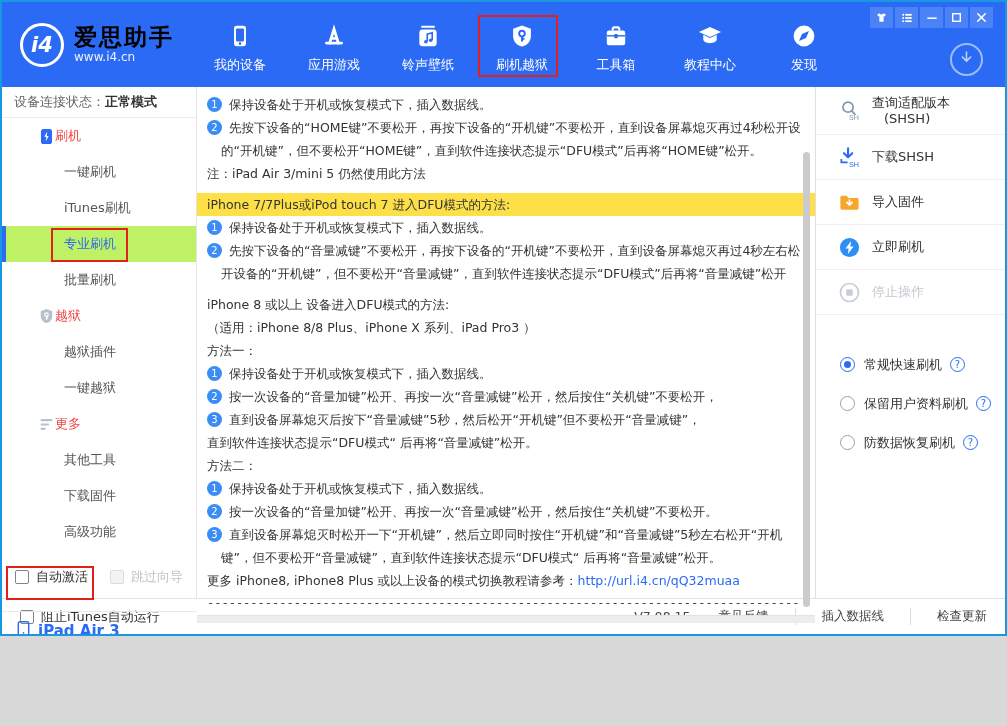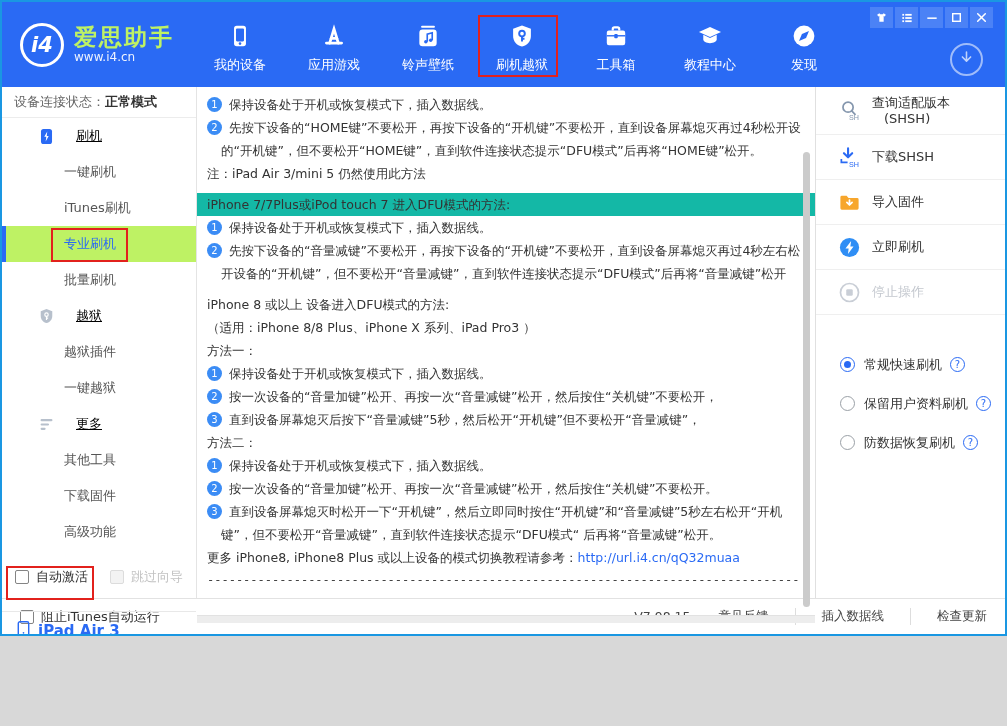--- a/index.html
+++ b/index.html
@@ -3,40 +3,40 @@
 <meta charset="utf-8">
 <style>
   html,body{margin:0;padding:0;background:#d8d8d8;font-family:"DejaVu Sans","Liberation Sans",sans-serif;}
   *{box-sizing:border-box;}
   .window{position:relative;width:1007px;height:636px;background:#fff;border:2px solid #1a97e2;display:flex;flex-direction:column;overflow:hidden;}
 
   
   .header{position:relative;height:85px;background:#2a6af4;display:flex;align-items:center;flex:0 0 auto;}
   .logo{display:flex;align-items:center;margin-left:18px;gap:10px;}
   .logo-circle{width:44px;height:44px;border:3px solid #fff;border-radius:50%;color:#fff;font-weight:bold;font-style:italic;font-size:21px;display:flex;align-items:center;justify-content:center;}
-  .logo-cn{color:#bef264;font-size:23px;font-weight:bold;letter-spacing:2px;line-height:24px;}
+  .logo-cn{color:#000000;font-size:23px;font-weight:bold;letter-spacing:2px;line-height:24px;}
   .logo-url{color:rgba(255,255,255,.92);font-size:12px;margin-top:1px;}
   .nav{display:flex;margin-left:34px;gap:30px;margin-top:6px;}
   .nav-item{width:64px;display:flex;flex-direction:column;align-items:center;cursor:pointer;}
   .nav-icon{height:28px;display:flex;align-items:flex-end;justify-content:center;}
   .nav-label{color:#fff;font-size:13px;margin-top:7px;white-space:nowrap;}
   .winctl{position:absolute;top:5px;right:12px;display:flex;gap:2px;}
   .wbtn{width:23px;height:21px;background:#4b82f6;display:flex;align-items:center;justify-content:center;cursor:pointer;}
   .dl-circle{position:absolute;right:22px;top:41px;width:33px;height:33px;border:2px solid rgba(255,255,255,.55);border-radius:50%;display:flex;align-items:center;justify-content:center;cursor:pointer;}
 
   
   .bodyrow{display:flex;flex:1 1 auto;min-height:0;}
 
   
   .sidebar{position:relative;width:195px;border-right:1px solid #e4e4e4;flex:0 0 auto;}
   .status-row{height:31px;display:flex;align-items:center;padding-left:12px;font-size:13px;border-bottom:1px solid #ececec;white-space:nowrap;}
   .status-label{color:#666;}
   .status-value{color:#333;font-weight:bold;}
   .mrow{height:36px;display:flex;align-items:center;font-size:13px;color:#555;cursor:pointer;position:relative;}
-  .msec{padding-left:36px;gap:21px;color:#000000;text-decoration:underline;}
+  .msec{padding-left:36px;gap:0;color:#ef4444;}
   .mitem{padding-left:62px;}
   .micon{display:flex;align-items:center;}
   .msel{background:#bef264;color:#2a6af4;}
   .msel::before{content:'';position:absolute;left:0;top:0;bottom:0;width:4px;background:#2a6af4;}
   .side-checks{position:absolute;top:481px;left:0;right:0;display:flex;gap:22px;padding-left:13px;}
   .chk{display:flex;align-items:center;gap:7px;font-size:13px;color:#333;cursor:pointer;}
   .cbx{width:14px;height:14px;border:1px solid #848484;border-radius:2px;background:#fff;flex:0 0 auto;}
   .chk.disabled{color:#c3c3c3;}
   .chk.disabled .cbx{border-color:#dcdcdc;background:#f3f3f3;}
   .device-sep{position:absolute;top:524px;left:0;right:0;height:1px;background:#e8e8e8;}
@@ -45,21 +45,21 @@
   .dev-badge{display:inline-block;margin:7px 0 0 23px;border:1px solid #c9c9c9;border-radius:3px;font-size:11px;color:#555;padding:1px 9px;}
   .dev-type{margin:6px 0 0 23px;color:#9a9a9a;font-size:13px;}
 
   
   .content{position:relative;flex:1 1 auto;min-width:0;}
   .scroll{height:528px;overflow:hidden;padding:6px 14px 0 10px;}
   .line{height:23px;line-height:23px;font-size:12.5px;color:#333;white-space:nowrap;overflow:hidden;display:flex;align-items:center;}
   .line.blank{height:8px;}
   .line .num{flex:0 0 auto;width:15px;height:15px;border-radius:50%;background:#3b8cf5;color:#fff;font-size:10px;display:flex;align-items:center;justify-content:center;margin-right:7px;}
   .line.cont{padding-left:14px;}
-  .line.gray{background:#14b8a6;margin:0 -14px 0 -10px;padding-left:10px;}
+  .line.gray{background:#fde047;margin:0 -14px 0 -10px;padding-left:10px;}
   .lnk{color:#2a6af4;text-decoration:none;cursor:pointer;}
   .line.dash .ltext{font-family:"DejaVu Sans Mono","Liberation Mono",monospace;font-size:12px;color:#444;}
   .band{height:8px;background:#ededed;border-top:1px solid #e2e2e2;}
   .status-line{padding:26px 0 0 14px;font-size:13px;color:#333;font-weight:600;}
   .sb-thumb{position:absolute;right:5px;top:65px;width:7px;height:455px;background:#cbcbcb;border-radius:4px;cursor:pointer;}
 
   
   .rightpanel{width:190px;border-left:1px solid #e0e0e0;flex:0 0 auto;}
   .action{display:flex;align-items:center;gap:11px;padding-left:22px;height:45px;border-bottom:1px solid #efefef;font-size:13px;color:#333;cursor:pointer;}
   .action:first-child{height:48px;}
@@ -367,20 +367,23 @@
           </div>
           <div class="line step">
             <span class="num">2</span>
             <span class="ltext">按一次设备的“音量加键”松开、再按一次“音量减键”松开，然后按住“关机键”不要松开，</span>
           </div>
           <div class="line step">
             <span class="num">3</span>
             <span class="ltext">直到设备屏幕熄灭后按下“音量减键”5秒，然后松开“开机键”但不要松开“音量减键”，</span>
           </div>
           <div class="line">
+            <span class="ltext">直到软件连接状态提示“DFU模式“ 后再将“音量减键”松开。</span>
+          </div>
+          <div class="line">
             <span class="ltext">方法二：</span>
           </div>
           <div class="line step">
             <span class="num">1</span>
             <span class="ltext">保持设备处于开机或恢复模式下，插入数据线。</span>
           </div>
           <div class="line step">
             <span class="num">2</span>
             <span class="ltext">按一次设备的“音量加键”松开、再按一次“音量减键”松开，然后按住“关机键”不要松开。</span>
           </div>

